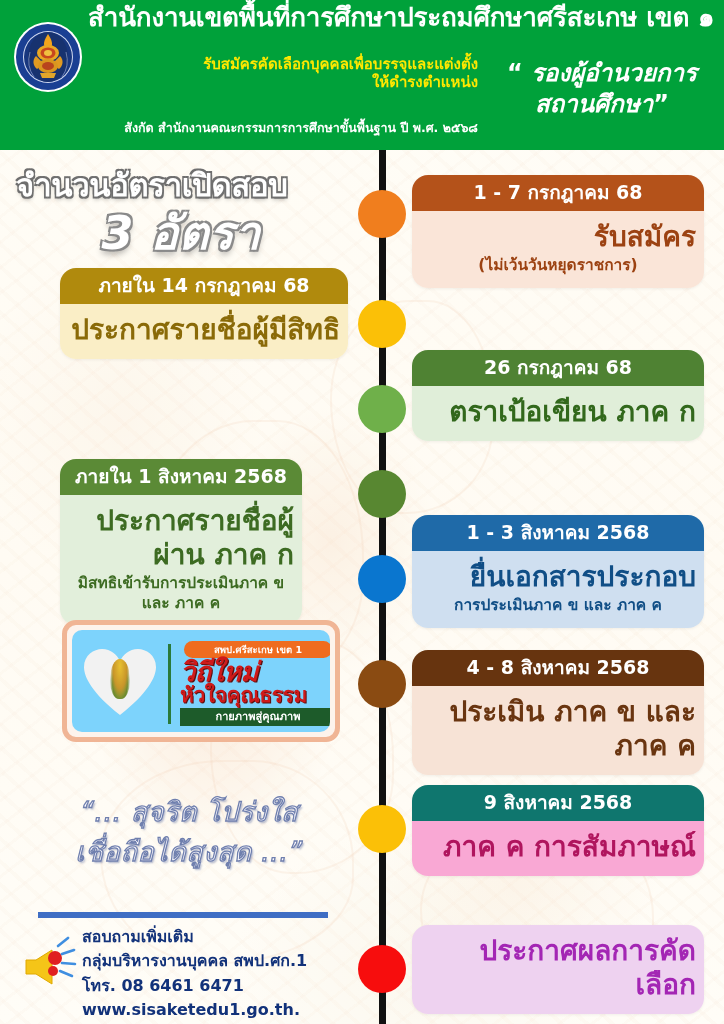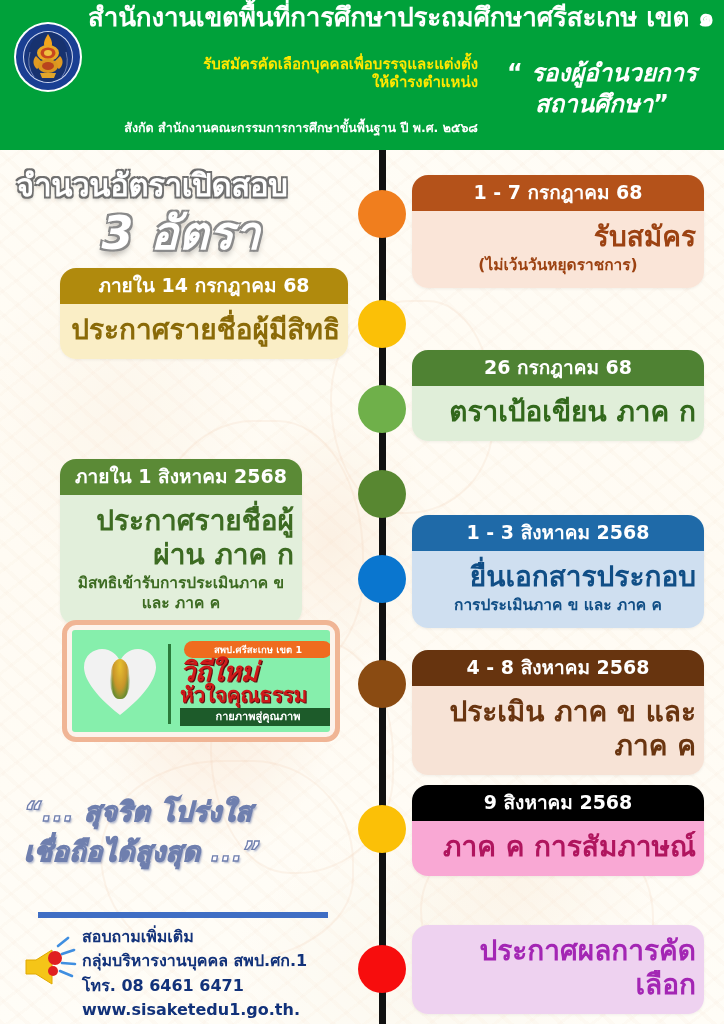--- a/index.html
+++ b/index.html
@@ -226,22 +226,22 @@
     background: #fdf3ec;
     border: 5px solid #f0b595;
     border-radius: 14px;
     box-sizing: border-box;
     z-index: 4;
     overflow: hidden;
   }
   .badge-inner {
     position: absolute;
     left: 5px; top: 5px; right: 5px; bottom: 5px;
-    background: #86efac;
-    border-radius: 3px;
+    background: #7dd3fc;
+    border-radius: 10px;
     overflow: hidden;
   }
   .badge-heart {
     position: absolute;
     left: 12px;
     top: 13px;
     width: 72px;
     height: 80px;
   }
   .badge-heart .hshape {
@@ -321,23 +321,24 @@
     text-align: center;
     line-height: 18px;
   }
 
   
   .slogan {
     position: absolute;
     left: 24px;
     top: 792px;
     width: 330px;
+    text-align: center;
     z-index: 4;
     font-size: 27px;
-    font-weight: bold;
+    font-weight: normal;
     font-style: italic;
     line-height: 1.48;
     color: #fdfbff;
     -webkit-text-stroke: 1.3px #6f7fae;
     text-shadow: 1.5px 1.5px 2px rgba(70,90,150,0.45);
     letter-spacing: 0.5px;
   }
 
   
   .foot-rule {
@@ -469,21 +470,21 @@
           <div class="body-sub">การประเมินภาค ข และ ภาค ค</div>
         </div>
       </div>
       <div class="card" style="top: 650px; left: 412px; width: 292px;">
         <div class="card-head" style="background: rgb(103, 52, 15);">4 - 8 สิงหาคม 2568</div>
         <div class="card-body" style="background: rgb(247, 227, 214); color: rgb(106, 53, 16);">
           <div class="body-main">ประเมิน ภาค ข และ ภาค ค</div>
         </div>
       </div>
       <div class="card" style="top: 785px; left: 412px; width: 292px;">
-        <div class="card-head" style="background: #000000;">9 สิงหาคม 2568</div>
+        <div class="card-head" style="background: #0f766e;">9 สิงหาคม 2568</div>
         <div class="card-body" style="background: #f9a8d4; color: rgb(176, 21, 94);">
           <div class="body-main">ภาค ค การสัมภาษณ์</div>
         </div>
       </div>
       <div class="card" style="top: 925px; left: 412px; width: 292px;">
         <div class="card-body" style="background: rgb(238, 210, 240); color: rgb(163, 38, 180);">
           <div class="body-main">ประกาศผลการคัดเลือก</div>
         </div>
       </div>
     </div>

